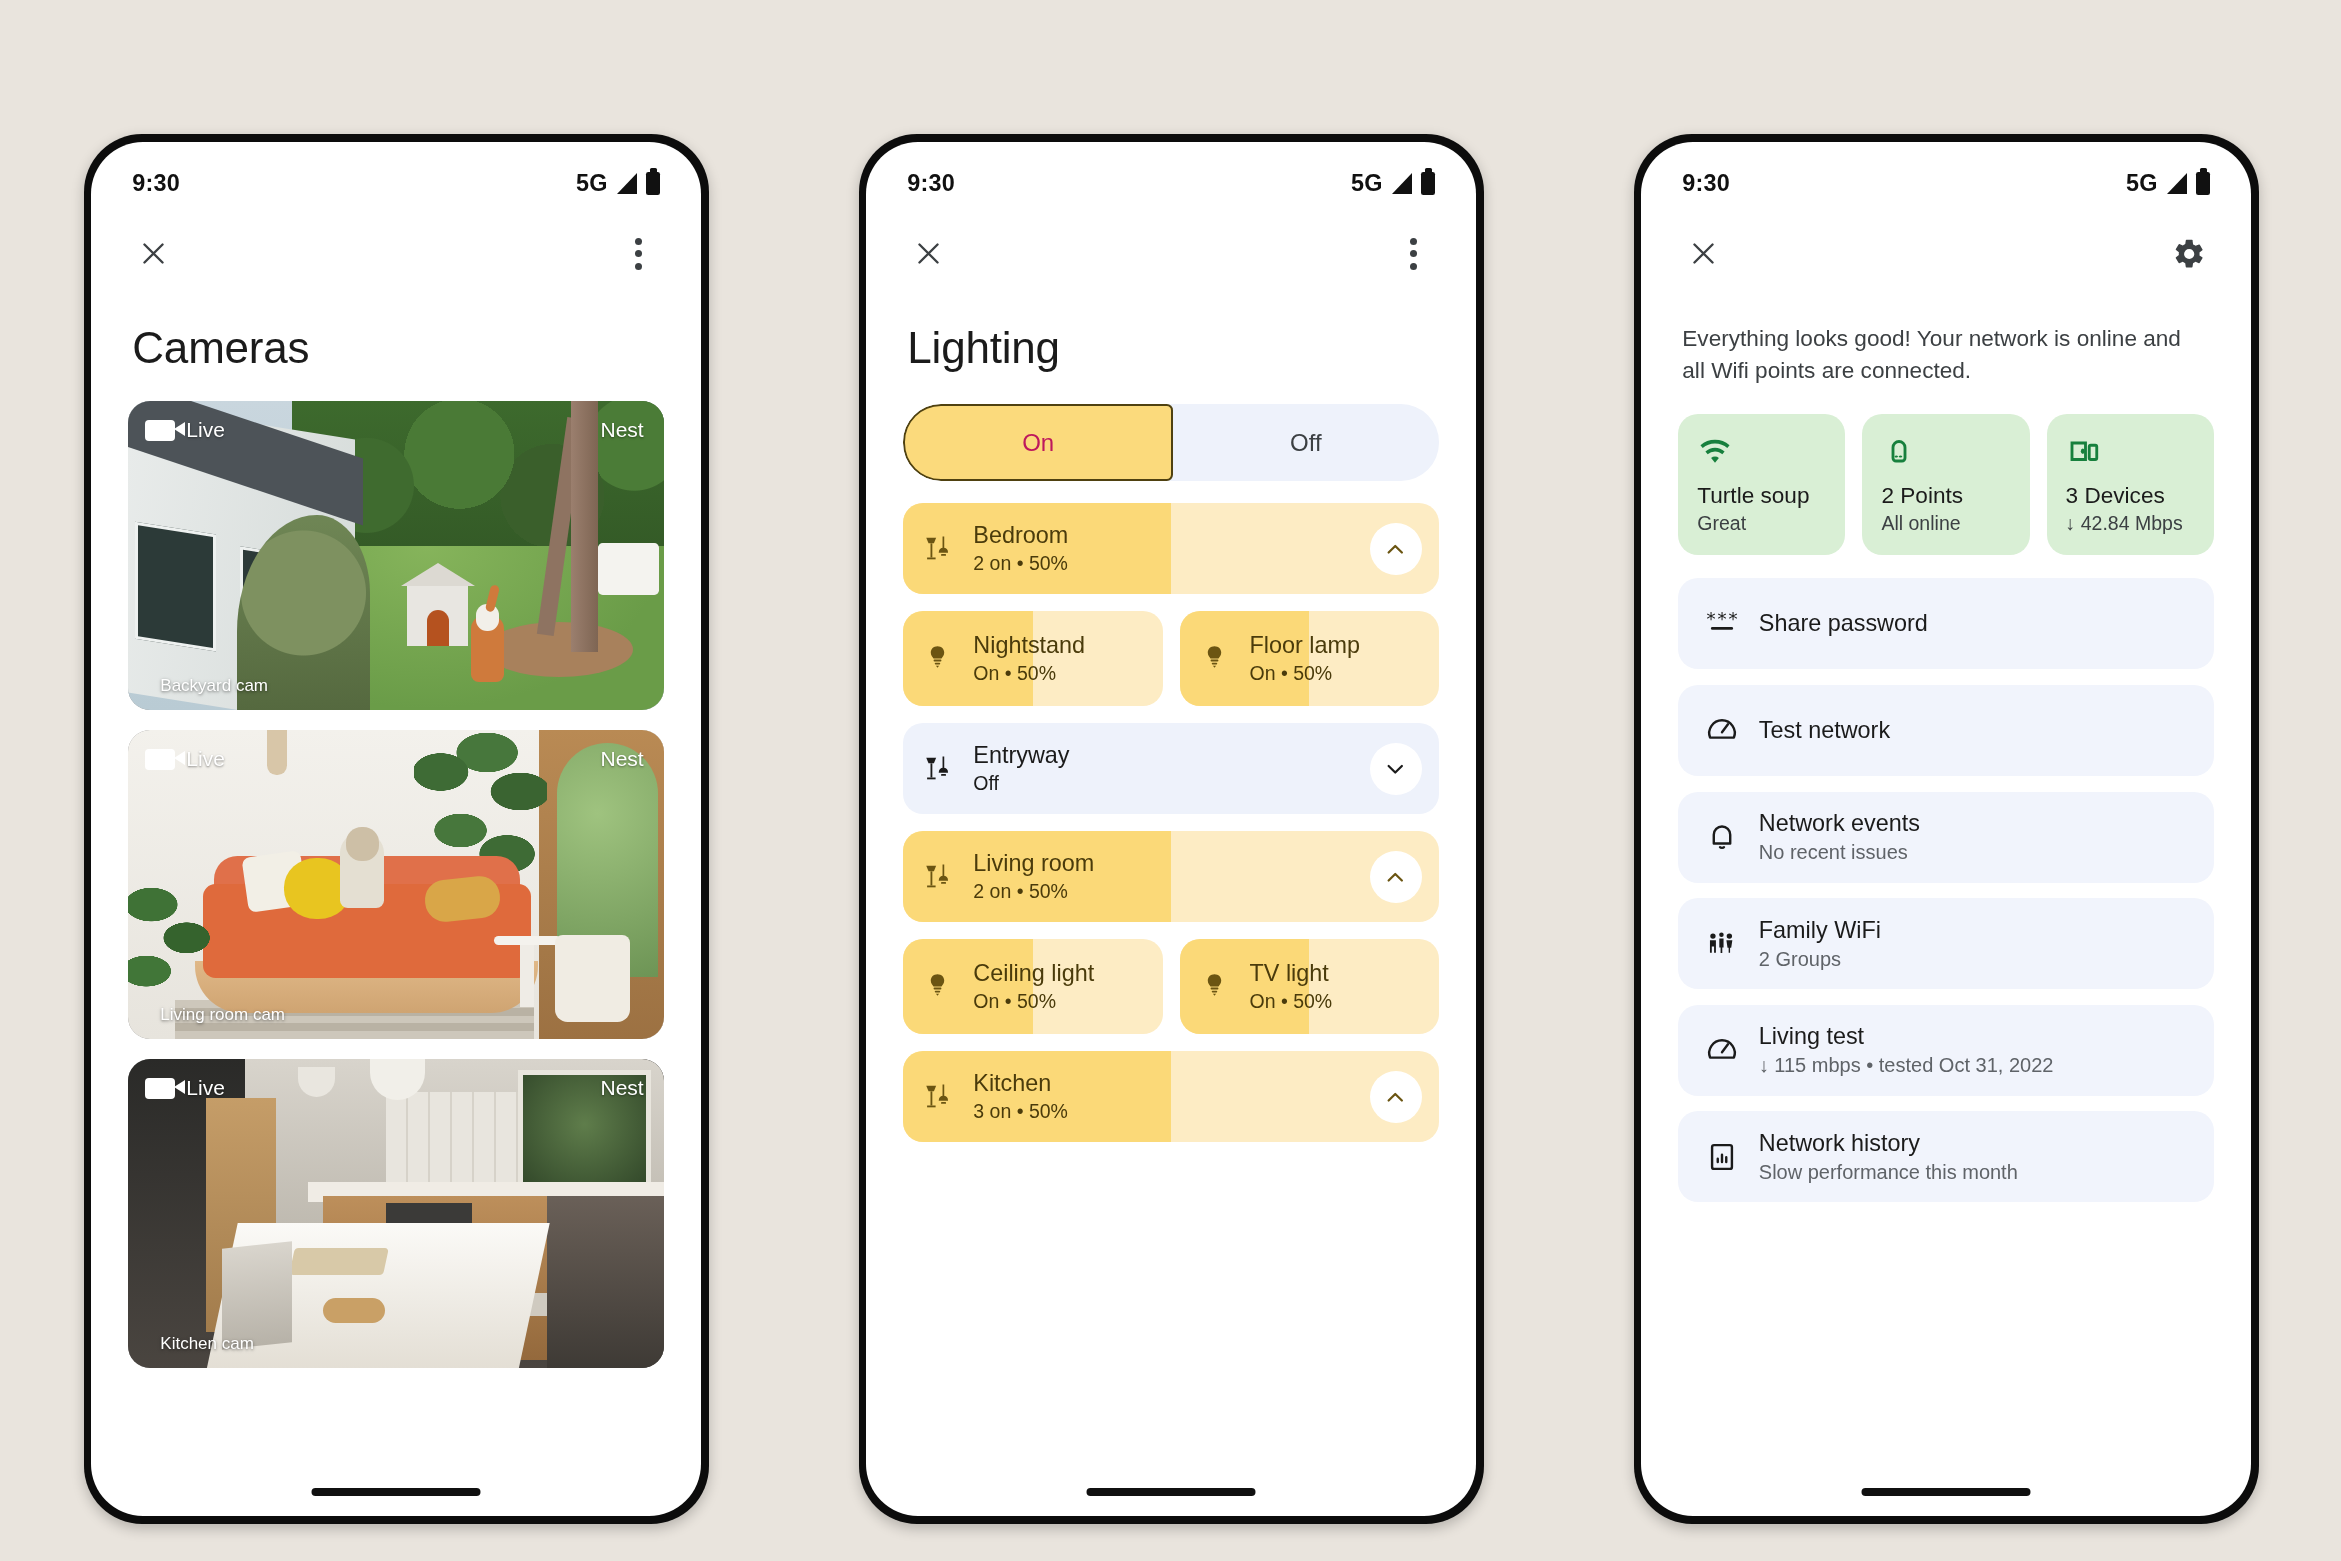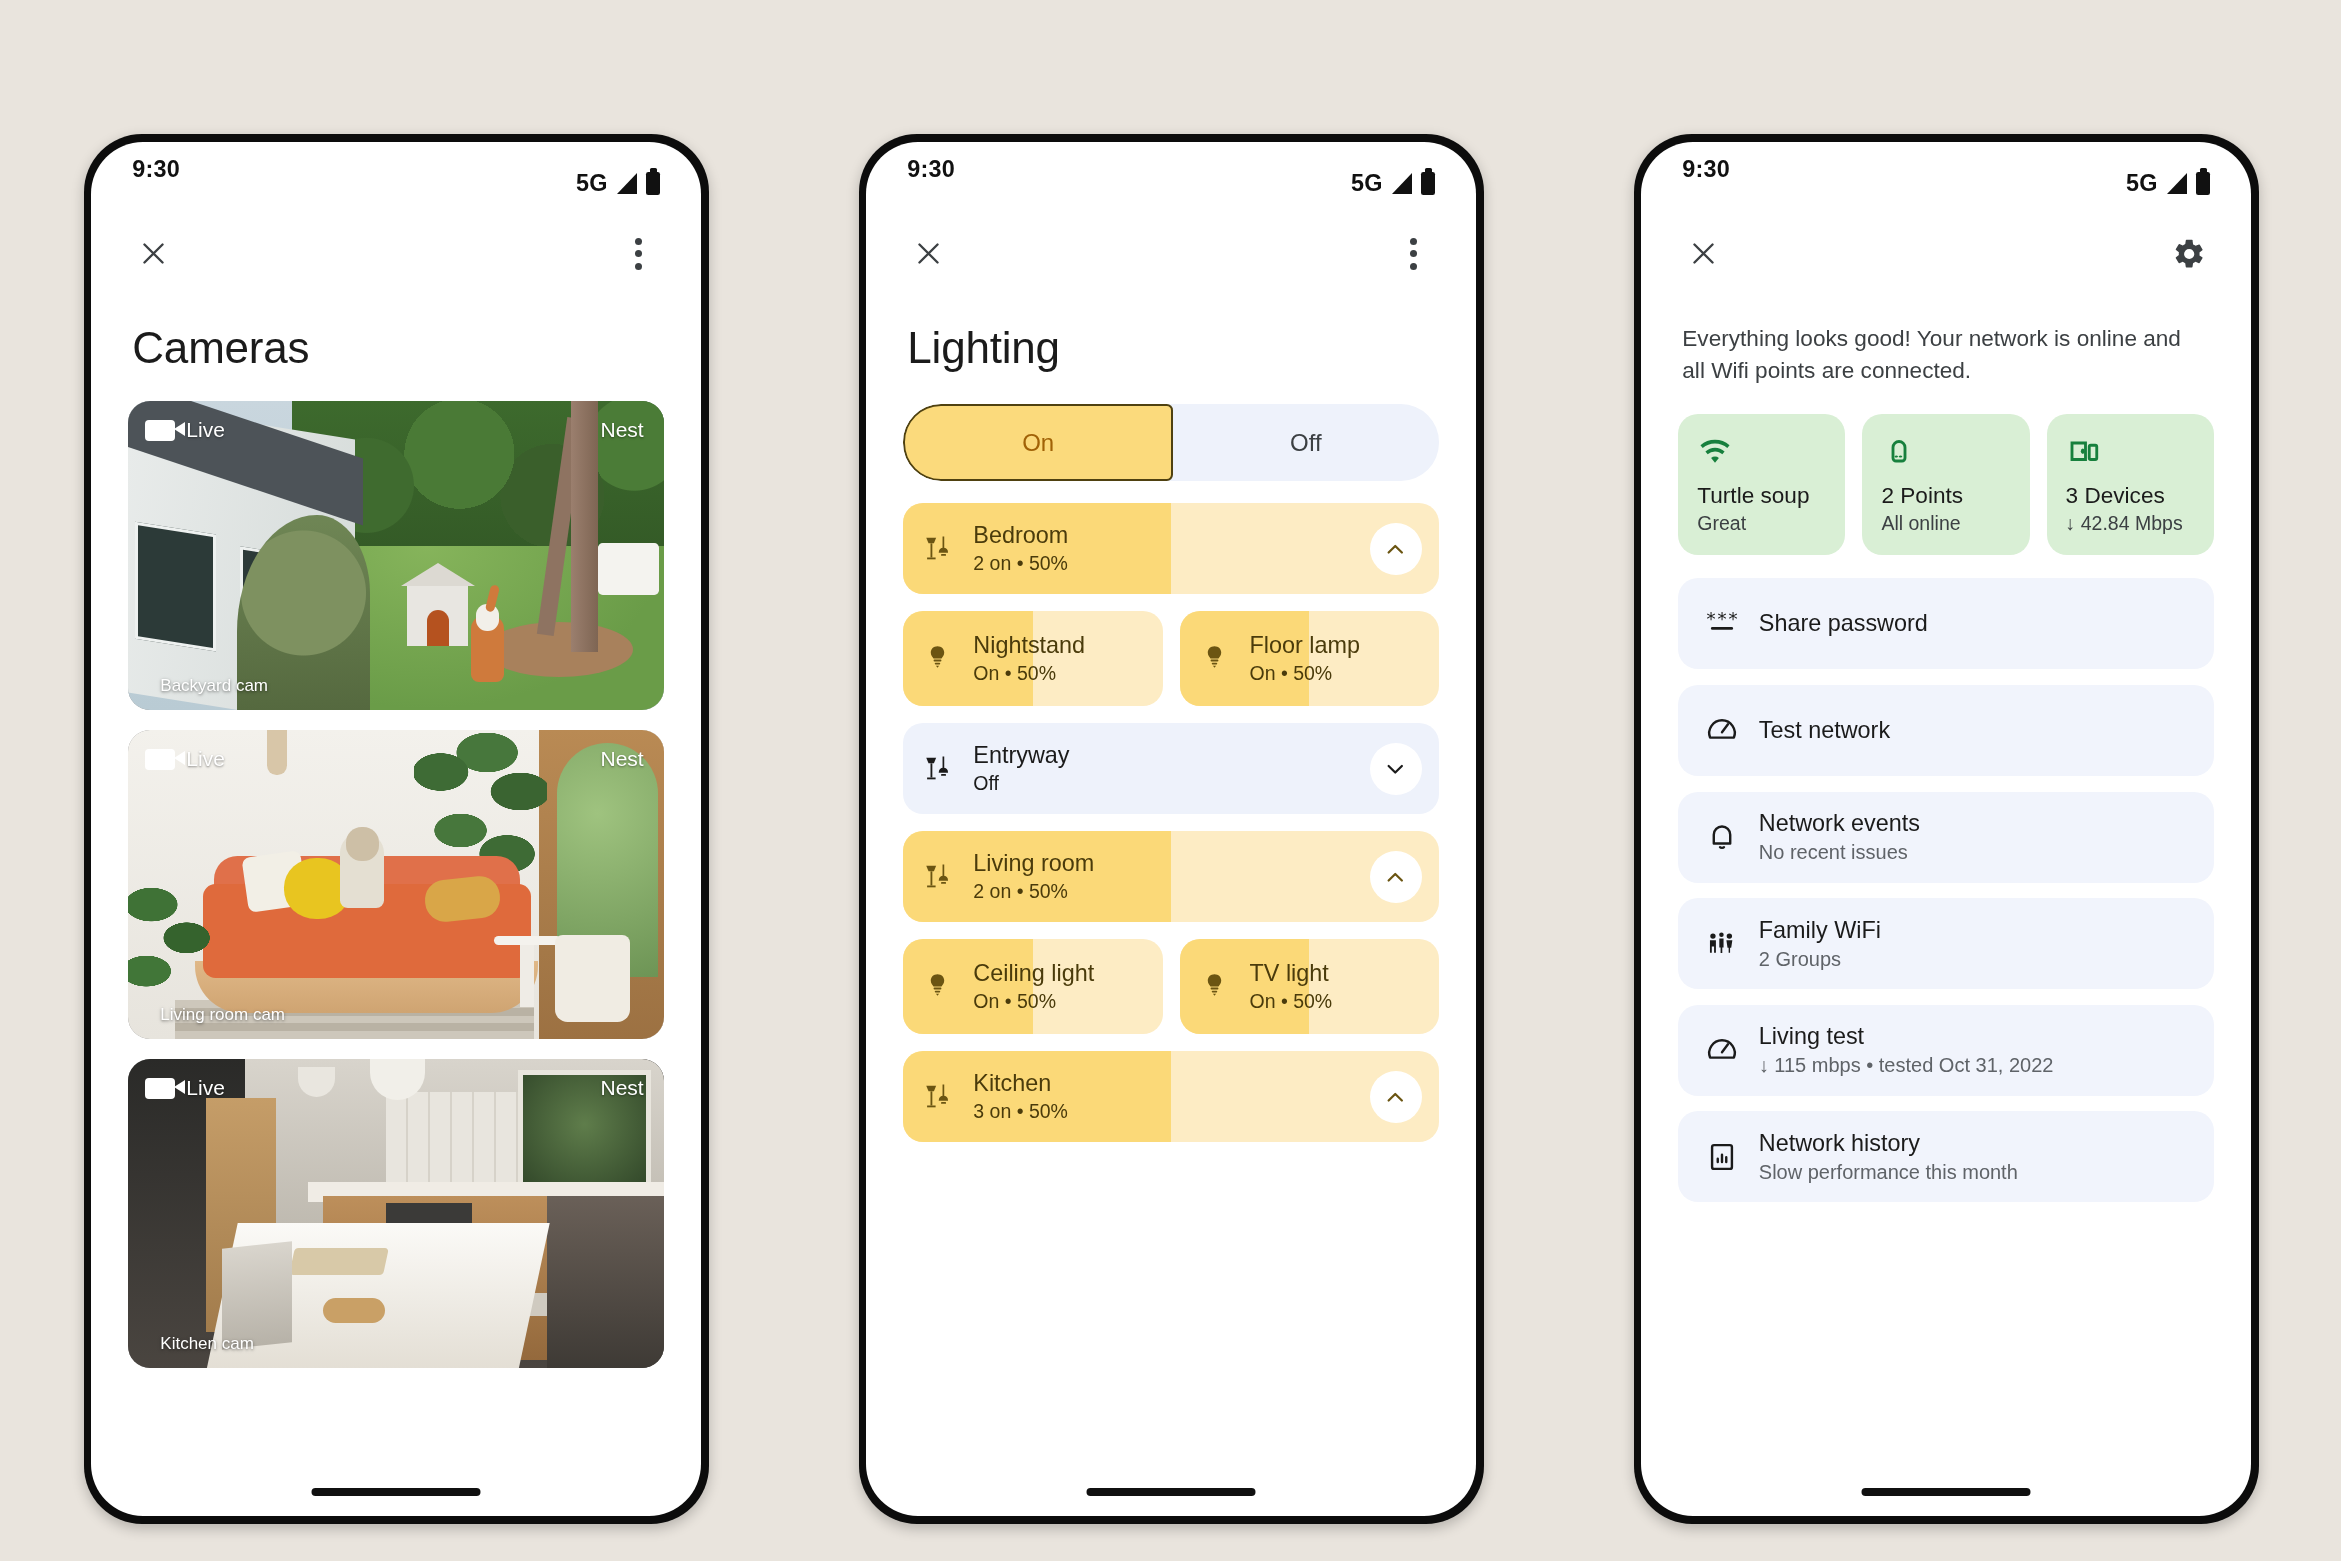--- a/index.html
+++ b/index.html
@@ -31,21 +31,21 @@
   }
   .screen {
     position: relative;
     width: 100%; height: 100%;
     background: #FFFFFF;
     border-radius: 52px;
     overflow: hidden;
   }
   .statusbar {
     height: 69px;
-    display: flex; justify-content: space-between;
+    display: flex; align-items: center; justify-content: space-between;
     padding: 14px 41px 0 41px;
     font-size: 23.4px; font-weight: 700; color: #111;
     letter-spacing: 0.2px;
   }
   .status-right { display:flex; align-items:center; gap: 9.4px; }
   .sig { width: 0; height: 0; border-left: 20px solid transparent; border-bottom: 21px solid #111; }
   .bat {
     width: 13.3px; height: 22.6px; background:#111; border-radius: 2.3px; position: relative;
   }
   .bat::before {
@@ -246,21 +246,21 @@
   .toggle-row {
     margin: 31px 37px 0 37px;
     display: flex; height: 77px; border-radius: 38px; overflow: hidden;
     background: #EEF2FB;
   }
   .toggle-seg {
     flex: 1; display: flex; align-items: center; justify-content: center;
     font-size: 24px; color: #3C4043; cursor: pointer;
   }
   .toggle-seg.on {
-    background: #FBDA7C; color: #a16207;
+    background: #FBDA7C; color: #be185d;
     border: 2.3px solid #4F4110; border-radius: 38px 6.2px 6.2px 38px; text-align: center;
   }
 
   .light-list { margin: 22px 37px 0 37px; display: flex; flex-direction: column; gap: 17px; }
   .row2 { display: flex; gap: 17px; }
 
   .lcard {
     position: relative; border-radius: 20px; overflow: hidden;
     background: #FDECC4; height: 91px; display: flex; align-items: center;
     cursor: pointer;

